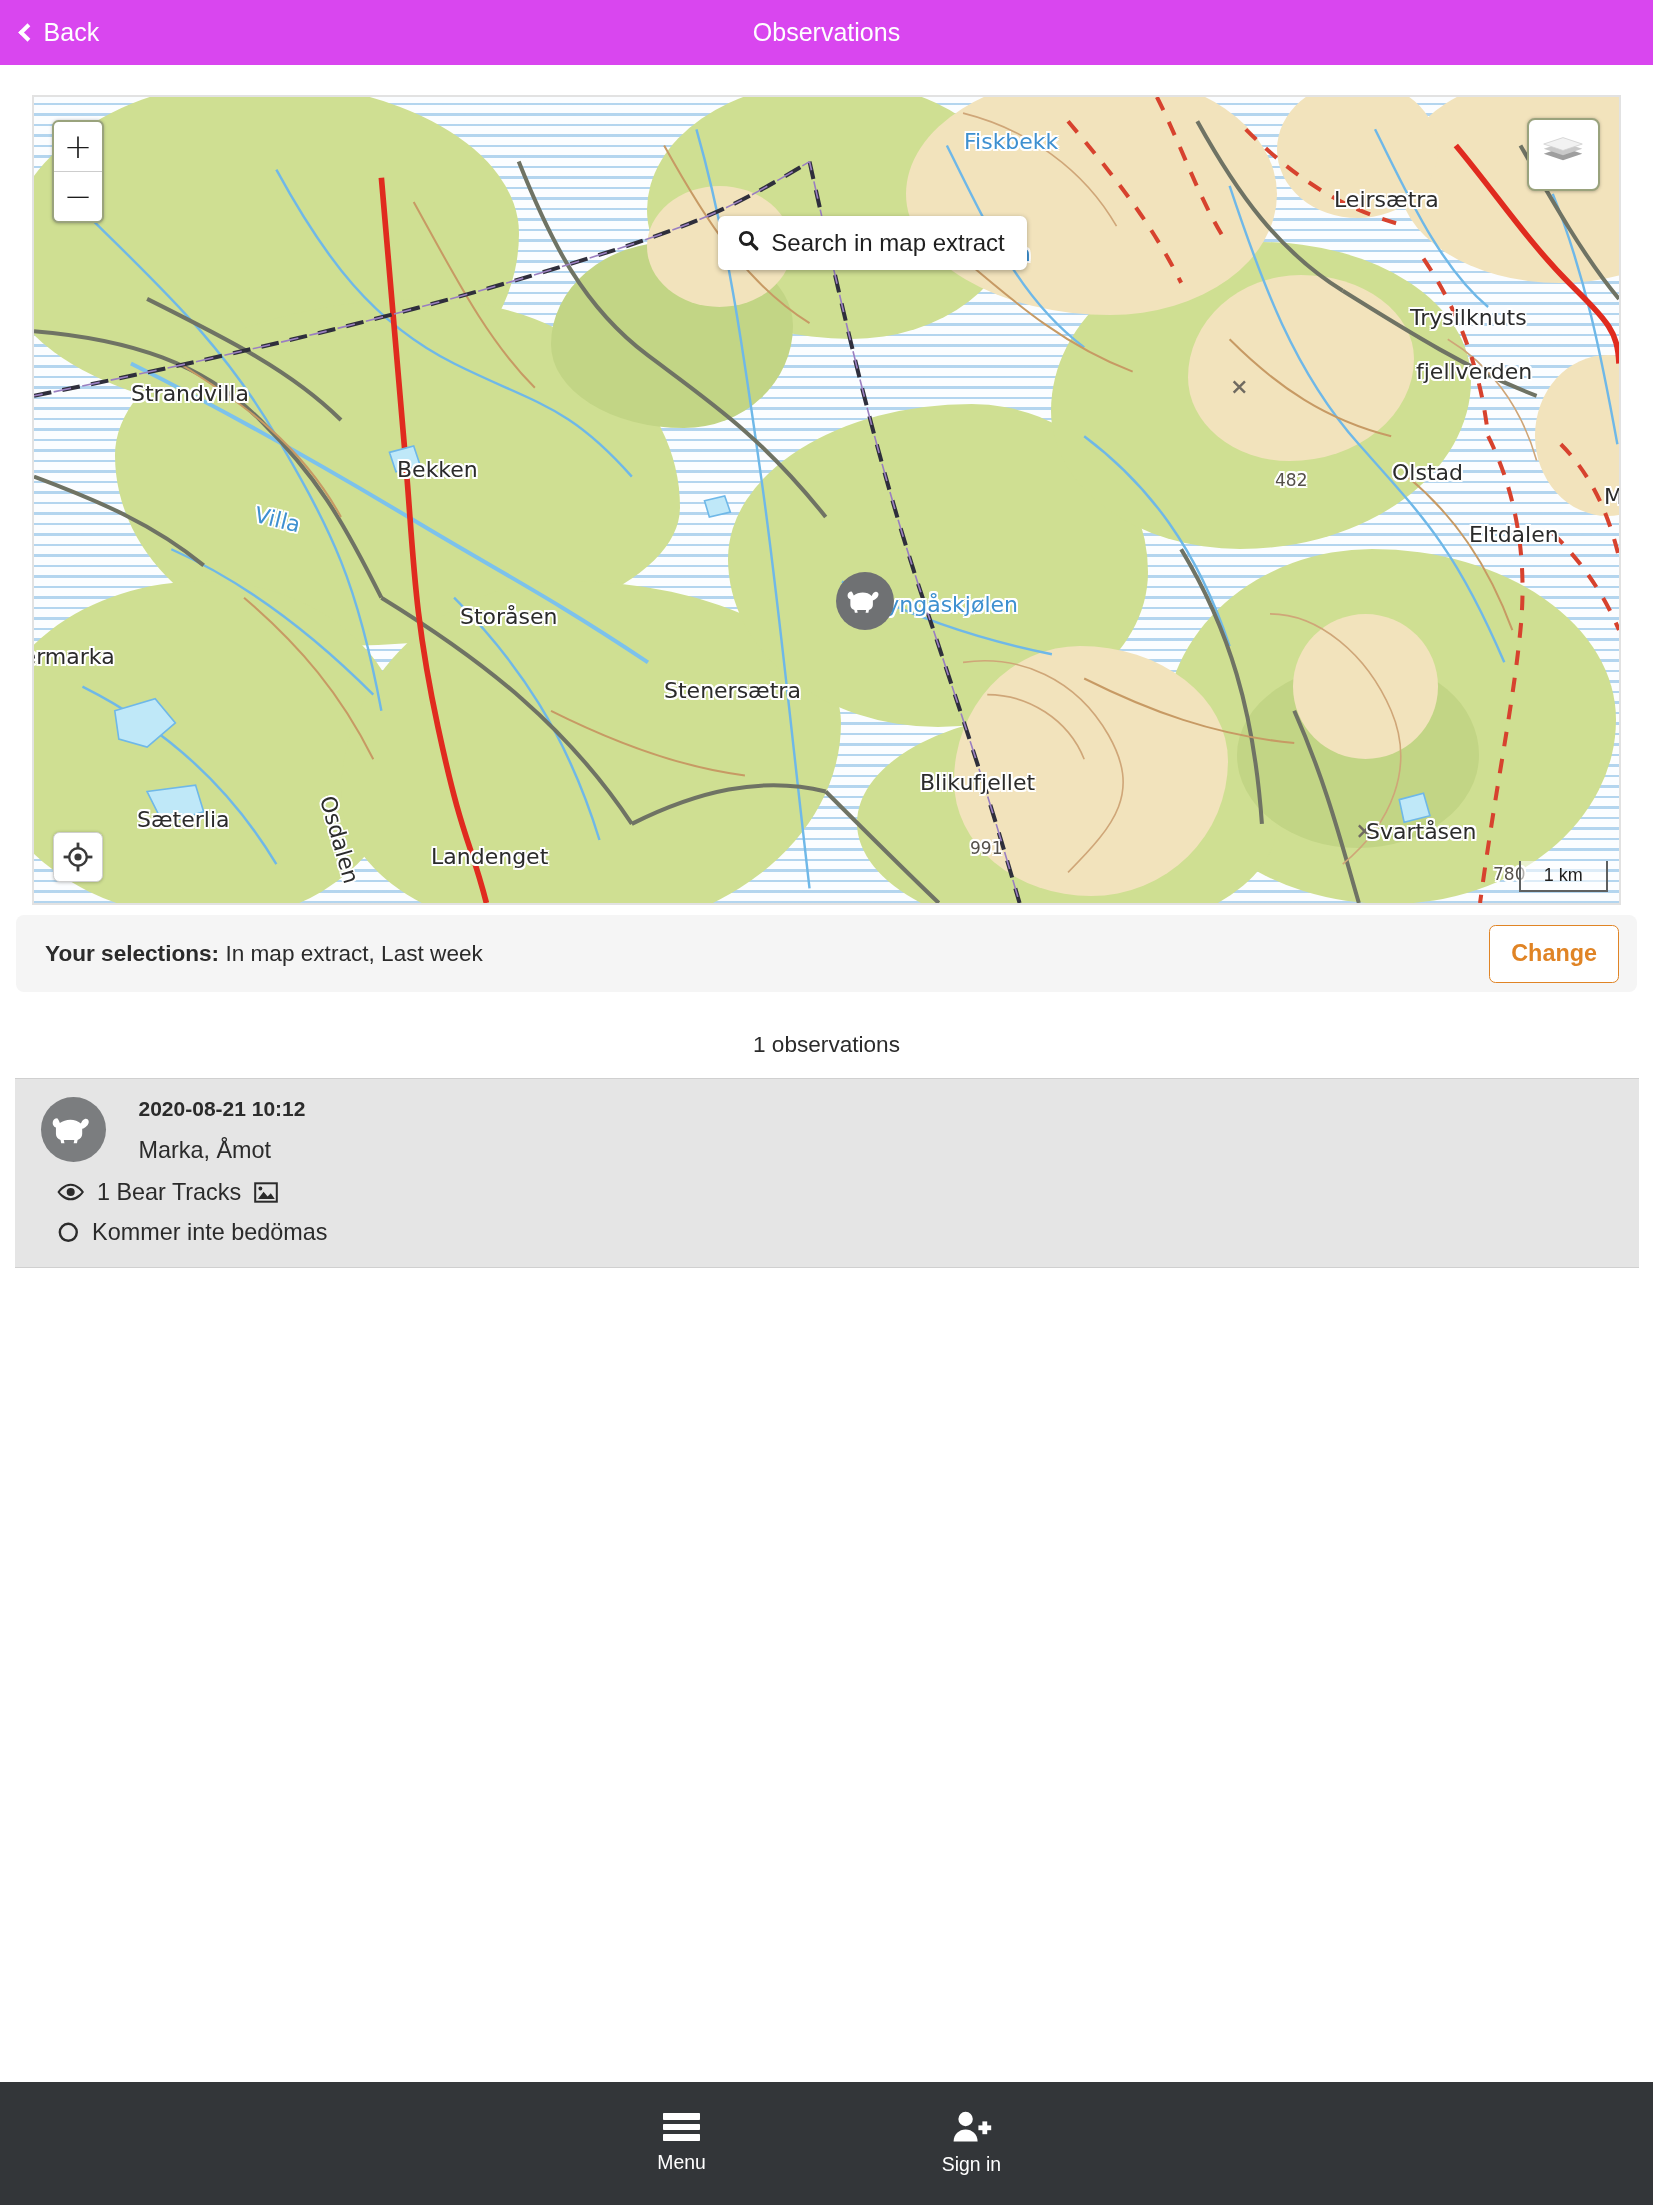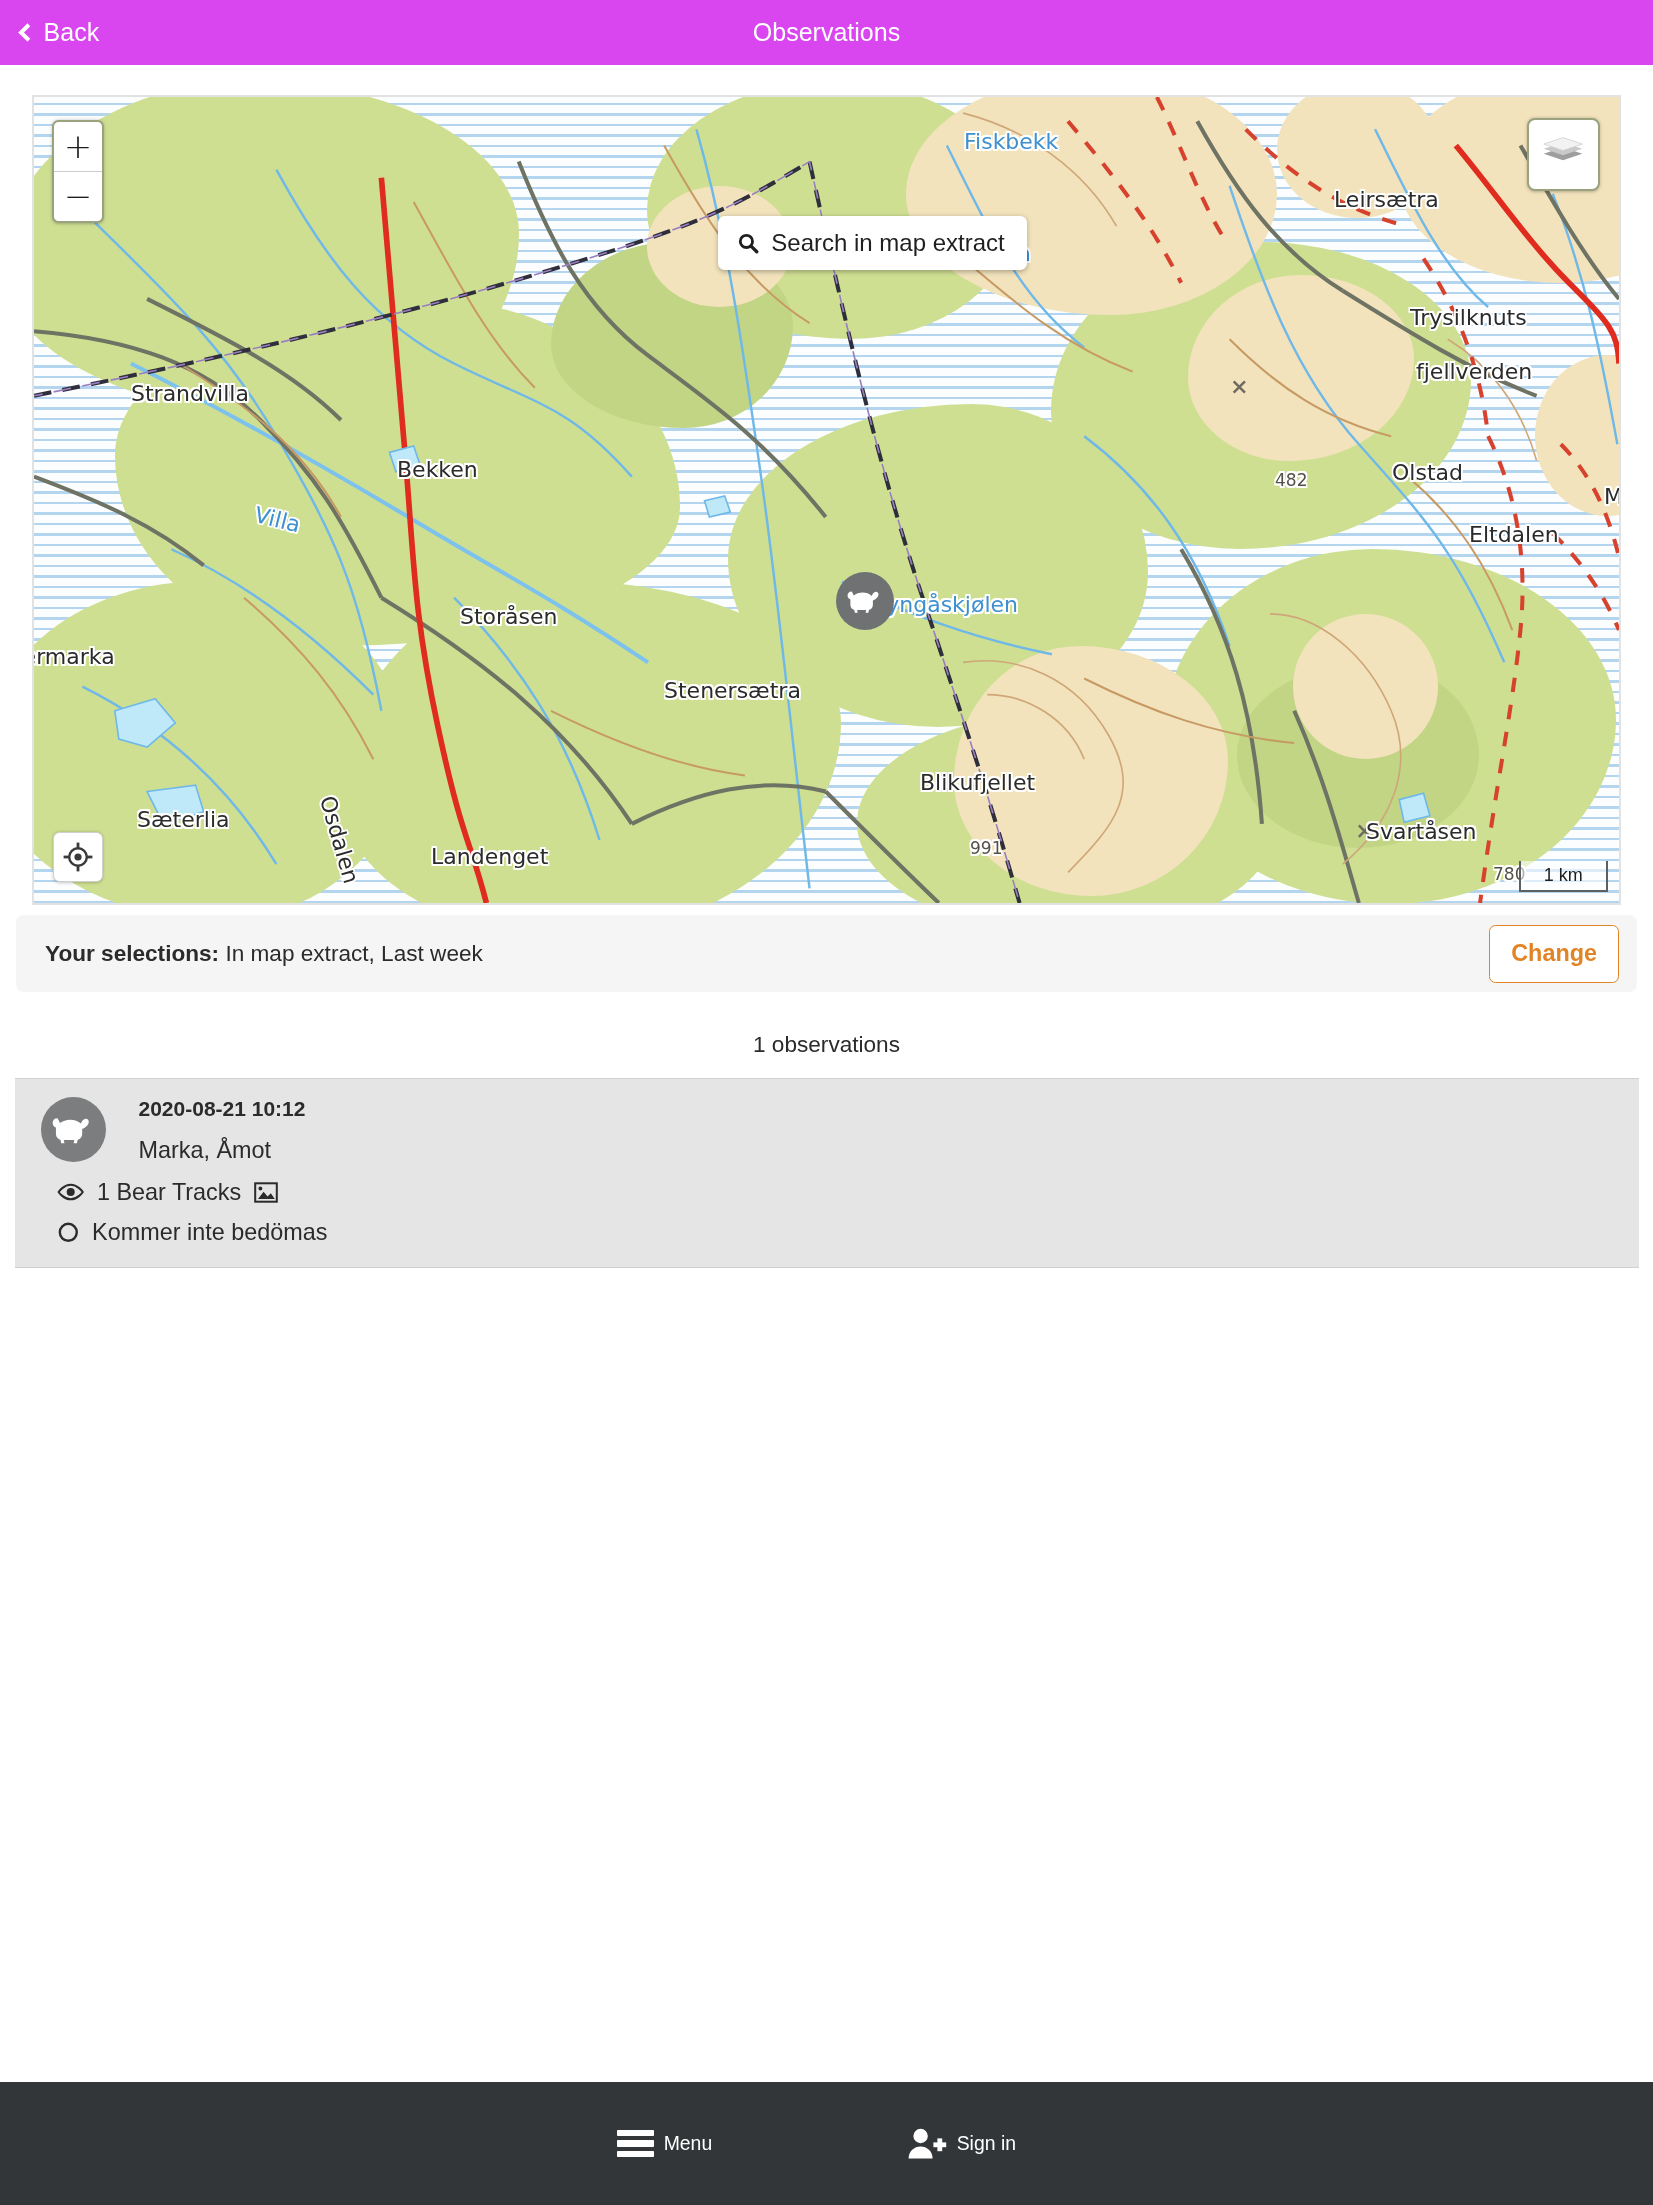--- a/index.html
+++ b/index.html
@@ -91,21 +91,21 @@
     font-size: 34px; color: #1d1d1d; cursor: pointer; line-height: 1;
     font-family: "DejaVu Sans", sans-serif; font-weight: 300;
   }
   .zoom-btn.top { border-bottom: 1.6px solid #cdcdcd; }
 
   
   .map-search {
     position: absolute; left: 684px; top: 119px;
     background: #fff; border-radius: 6.5px;
     padding: 13px 22.6px 13px 19.4px;
-    display: flex; align-items: center; gap: 11.3px;
+    display: flex; gap: 11.3px;
     box-shadow: 0 1.6px 4.8px rgba(0,0,0,.28);
     cursor: pointer;
   }
   .map-search .label { font-size: 24px; color: #1f1f1f; }
 
   
   .layers-ctrl {
     position: absolute; right: 19.4px; top: 21px;
     width: 73px; height: 73px;
     background: #fff; border: 2.4px solid #9aa37d; border-radius: 8px;
@@ -201,21 +201,21 @@
   }
   .obs-line.second { margin-top: 13px; }
 
   
   .bottomnav {
     position: absolute; left: 0; bottom: 0; width: 1653px; height: 123px;
     background: #333639; display: flex; align-items: center; justify-content: center;
     gap: 161px;
   }
   .nav-item {
-    display: flex; flex-direction: row; align-items: center; gap: 9.7px;
+    display: flex; flex-direction: column; align-items: center; gap: 9.7px;
     cursor: pointer; width: 129px;
   }
   .nav-label { color: #fff; font-size: 19.4px; }
   .burger { width: 37px; height: 27.4px; display: flex; flex-direction: column; justify-content: space-between; }
   .burger span { display: block; height: 6.5px; background: #fff; border-radius: 0.8px; }
 </style>
 </head>
 <body>
 
 <div class="topbar">

